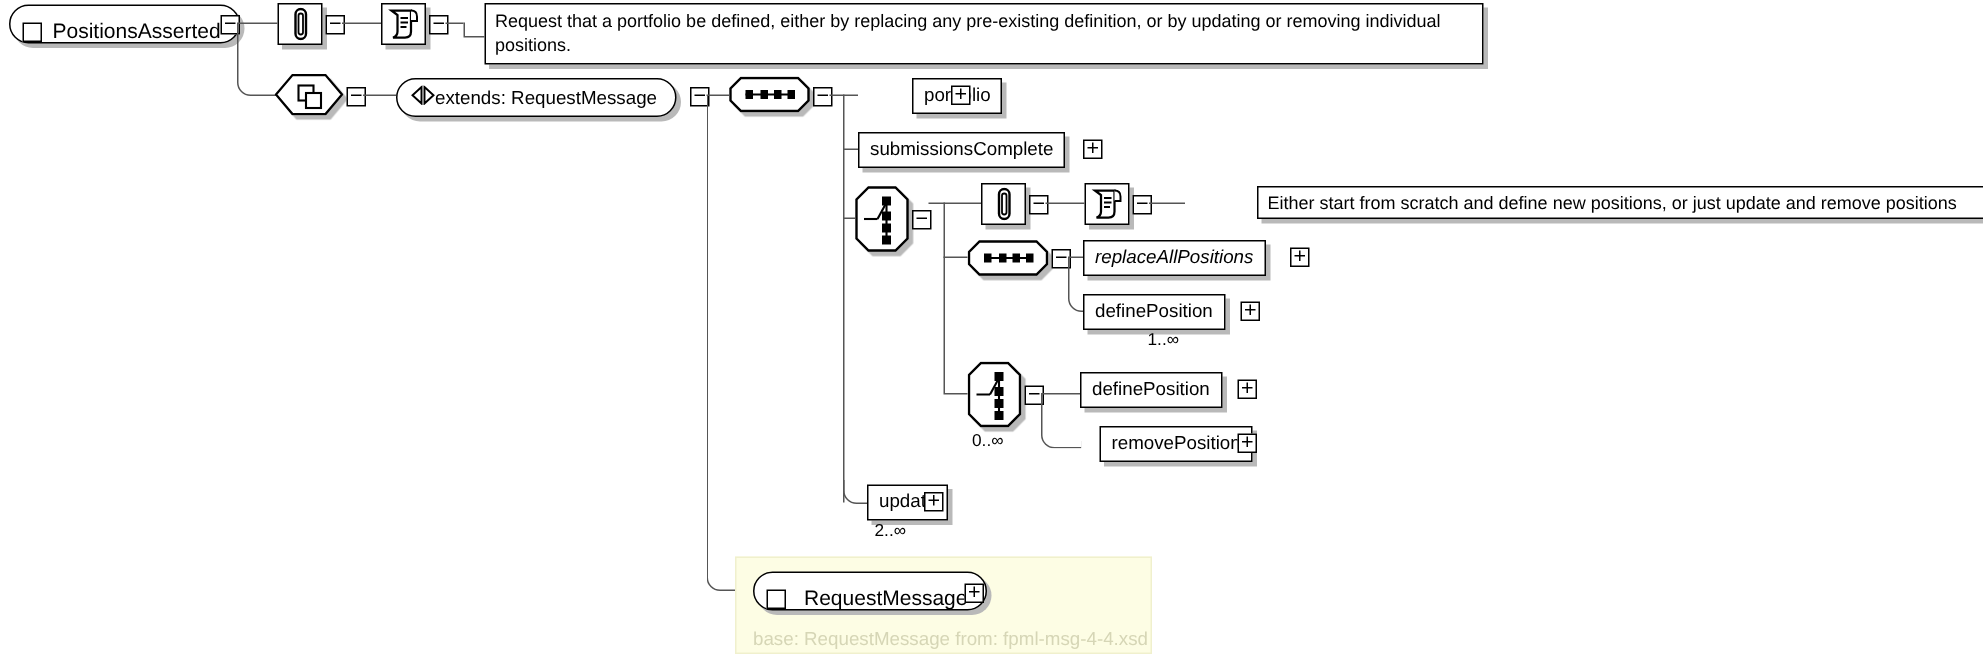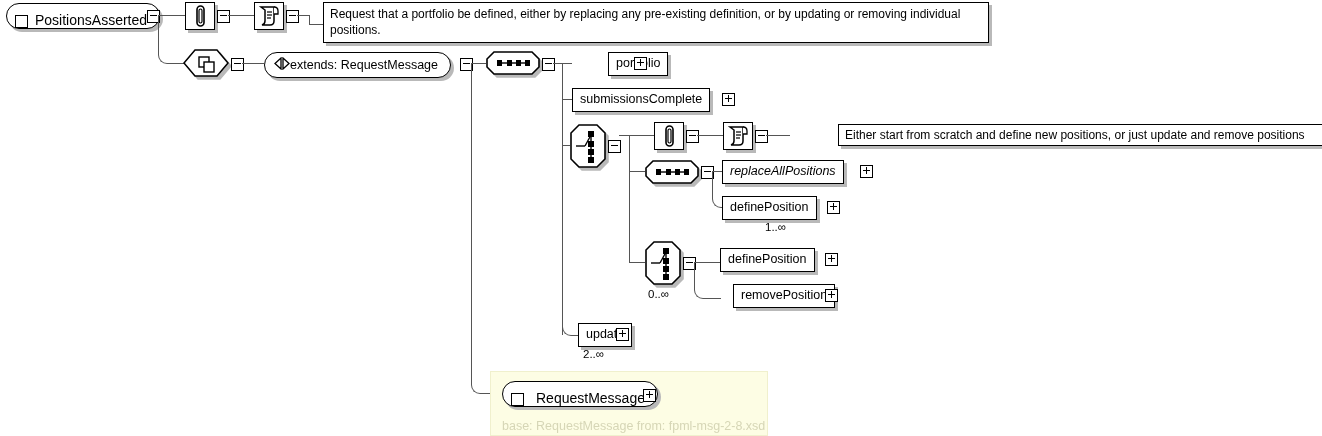--- a/index.html
+++ b/index.html
@@ -320,15 +320,15 @@
   <div class="basepanel" style="left:490px;top:371px;width:278px;height:65px;"></div>
 
   <div class="capsule" style="left:502px;top:381px;gap:12px;">
     <span class="sq"></span>
     <span>RequestMessage</span>
   </div>
   <div class="tog plus" style="left:643px;top:389px;">
       <i></i>
     </div>
 
-  <div class="basetext" style="left:502px;top:419px;">base: RequestMessage from: fpml-msg-2-8.xsd</div>
+  <div class="basetext" style="left:502px;top:419px;">base: RequestMessage from: fpml-msg-4-4.xsd</div>
 
 </div>
 
 </body></html>

